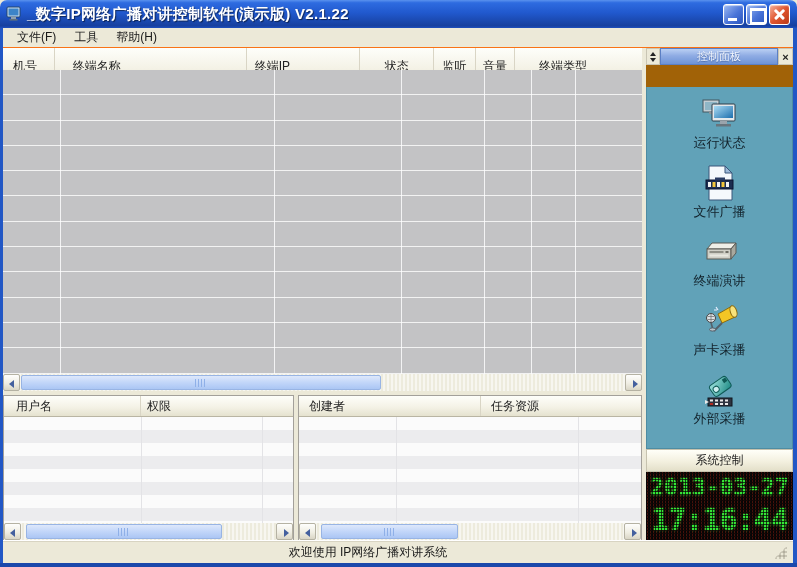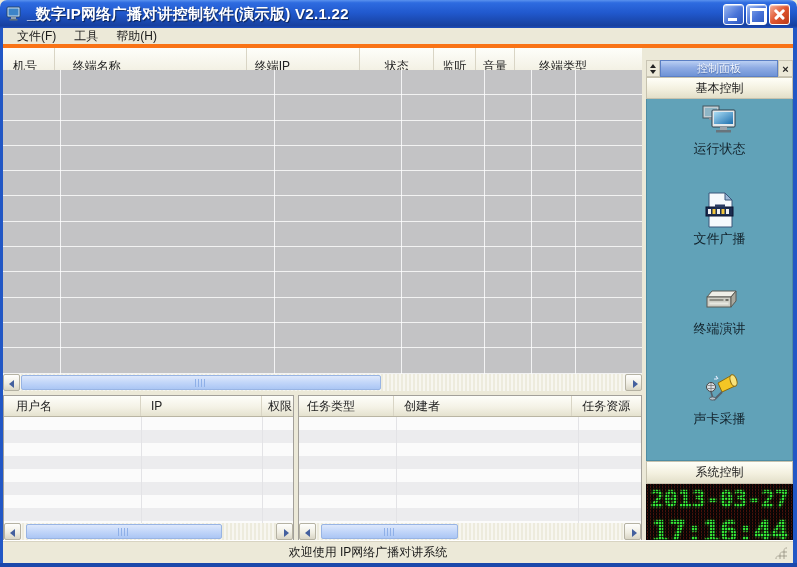--- a/index.html
+++ b/index.html
@@ -24,21 +24,21 @@
   .tb-min { right:53px; background:linear-gradient(135deg,#9EBAF2 0%,#4A74D8 55%,#2A55BE 100%); }
   .tb-max { right:30px; background:linear-gradient(135deg,#9EBAF2 0%,#4A74D8 55%,#2A55BE 100%); }
   .tb-close { right:7px;  background:linear-gradient(135deg,#F5B09A 0%,#E0552F 50%,#B93A18 100%); }
   .tb-min::after { content:""; position:absolute; left:4px; bottom:3px; width:9px; height:3px; background:#fff; }
   .tb-max::after { content:""; position:absolute; left:3px; top:3px; width:12px; height:11px; border:2px solid #fff; border-top-width:3px; }
   .tb-close::before,.tb-close::after { content:""; position:absolute; left:3px; top:8px; width:13px; height:2.6px; background:#fff; border-radius:1px; }
   .tb-close::before { transform:rotate(45deg); }
   .tb-close::after  { transform:rotate(-45deg); }
 
   
-  .menubar { position:absolute; left:3px; top:28px; width:790px; height:20px; background:#ECE9D8; border-bottom:4px solid #f97316; display:flex; align-items:center; padding-left:5px; }
+  .menubar { position:absolute; left:3px; top:28px; width:790px; height:20px; background:#ECE9D8; border-bottom:1px solid #f97316; display:flex; align-items:center; padding-left:5px; }
   .menu-item { padding:2px 9px; white-space:nowrap; }
 
   
   .lv-header { display:flex; background:linear-gradient(180deg,#FEFEFA 0%,#F4F2E6 55%,#E5E2CF 100%); border-bottom:1px solid #B9B5A3; overflow:hidden; }
   .lv-col { height:100%; display:flex; align-items:center; border-right:1px solid #D9D5C5; white-space:nowrap; overflow:hidden; color:#222; }
 
   
   .t-header { position:absolute; left:3px; top:48px; width:639px; height:38px; }
   .t-body {
     position:absolute; left:3px; top:70px; width:639px; height:304px;
@@ -67,34 +67,34 @@
   .p-scroll { position:relative; left:0; bottom:0; width:100%; }
 
   
   .statusbar { position:absolute; left:3px; top:540px; width:790px; height:23px; background:#ECE9D8; border-top:1px solid #FFF; box-shadow:inset 0 1px 0 #D8D4C2; display:flex; align-items:center; justify-content:center; }
   .status-text { color:#1a1a1a; padding-right:60px; }
   .resize-grip { position:absolute; right:6px; bottom:4px; width:13px; height:13px;
     background-image:radial-gradient(#B3AF9F 1.5px,transparent 1.7px); background-size:4px 4px;
     clip-path:polygon(100% 0,100% 100%,0 100%); }
 
   
-  .sidebar { position:absolute; left:646px; top:60px; width:147px; height:492px; background:#a16207; }
+  .sidebar { position:absolute; left:646px; top:48px; width:147px; height:492px; background:#a16207; }
   .sp-caption { position:absolute; left:0; top:0; width:147px; height:17px; display:flex; align-items:stretch; }
   .dock-btn { width:14px; background:#ECE9D8; border:1px solid #C9C5B4; display:flex; flex-direction:column; align-items:center; justify-content:center; }
   .tri-up { width:0; height:0; border-left:3px solid transparent; border-right:3px solid transparent; border-bottom:4px solid #222; margin:1px 0; }
   .tri-down { width:0; height:0; border-left:3px solid transparent; border-right:3px solid transparent; border-top:4px solid #222; margin:1px 0; }
   .sp-title { flex:1; background:linear-gradient(180deg,#BACFF3 0%,#8FACE4 45%,#6E93D6 100%); border:1px solid #5B7FC4; color:#F4F8FF; font-size:11px; display:flex; align-items:center; justify-content:center; text-shadow:0 1px 1px rgba(30,60,120,.6); }
   .sp-close { width:15px; background:#ECE9D8; border:1px solid #C9C5B4; color:#222; font-size:11px; font-weight:bold; display:flex; align-items:center; justify-content:center; }
 
   .section-bar { position:absolute; left:0; width:147px; background:linear-gradient(180deg,#FFFFF8 0%,#F3F0DF 55%,#E3DFC9 100%); border:1px solid #C6C2AE; display:flex; align-items:center; justify-content:center; color:#1a1a1a; }
   .bar-basic { top:17px; height:22px; }
   .bar-system { top:401px; height:23px; }
 
   .teal { position:absolute; left:0; top:39px; width:147px; height:362px; background:#61A2B8; border:1px solid #4E8CA2; border-top:none; overflow:hidden; }
-  .panel-items { display:flex; flex-direction:column; align-items:center; padding-top:3px; gap:34px; }
+  .panel-items { display:flex; flex-direction:column; align-items:center; padding-top:9px; gap:13px; }
   .panel-item { display:flex; flex-direction:column; align-items:center; width:100%; }
   .pi-icon { height:36px; display:flex; align-items:center; justify-content:center; }
   .pi-label { margin-top:2px; font-size:13px; color:#12222B; }
 
   
   .clock { position:absolute; left:0; top:424px; width:147px; height:68px;
     background-color:#060606;
     background-image:radial-gradient(rgba(150,30,15,.45) 1px,transparent 1.35px);
     background-size:3px 3px;
     overflow:hidden; }
@@ -154,38 +154,36 @@
   <div class="hscroll" style="left:3px; top:374px; width:639px;">
     <div class="sb-btn sb-left"></div>
     <div class="sb-thumb" style="width:360px;"></div>
     <div class="sb-spacer"></div>
     <div class="sb-btn sb-right"></div>
   </div>
 
   <div class="panel panel-left">
     <div class="p-header lv-header">
       <div class="lv-col" style="width:137px; padding-left:12px;">用户名</div>
-      <div class="lv-col" style="width:121px; padding-left:10px;">IP</div>
       <div class="lv-col" style="width:31px;  padding-left:6px; border-right:none;">权限</div>
     </div>
     <div class="p-body">
       <div class="vline" style="left:137px;"></div>
       <div class="vline" style="left:258px;"></div>
     </div>
     <div class="hscroll p-scroll">
       <div class="sb-btn sb-left"></div>
       <div class="sb-thumb" style="width:196px; margin-left:5px;"></div>
       <div class="sb-spacer"></div>
       <div class="sb-btn sb-right"></div>
     </div>
   </div>
 
   <div class="panel panel-right">
     <div class="p-header lv-header">
-      <div class="lv-col" style="width:97px;  padding-left:8px;">任务类型</div>
       <div class="lv-col" style="width:182px; padding-left:10px;">创建者</div>
       <div class="lv-col" style="width:70px;  padding-left:10px; border-right:none;">任务资源</div>
     </div>
     <div class="p-body">
       <div class="vline" style="left:97px;"></div>
       <div class="vline" style="left:279px;"></div>
     </div>
     <div class="hscroll p-scroll">
       <div class="sb-btn sb-left"></div>
       <div class="sb-thumb" style="width:137px; margin-left:5px;"></div>
@@ -197,21 +195,20 @@
   <div class="sidebar">
     <div class="sp-caption">
       <div class="dock-btn">
         <span class="tri-up"></span>
         <span class="tri-down"></span>
       </div>
       <div class="sp-title">控制面板</div>
       <div class="sp-close">×</div>
     </div>
 
-    <div class="section-bar bar-basic">基本控制</div>
 
     <div class="teal">
       <div class="panel-items">
 
         <div class="panel-item">
           <div class="pi-icon">
             <svg width="36" height="32" viewBox="0 0 36 32">
               <defs>
                 <linearGradient id="scr" x1="0" y1="0" x2="1" y2="1">
                   <stop offset="0" stop-color="#aadcf4"></stop>

